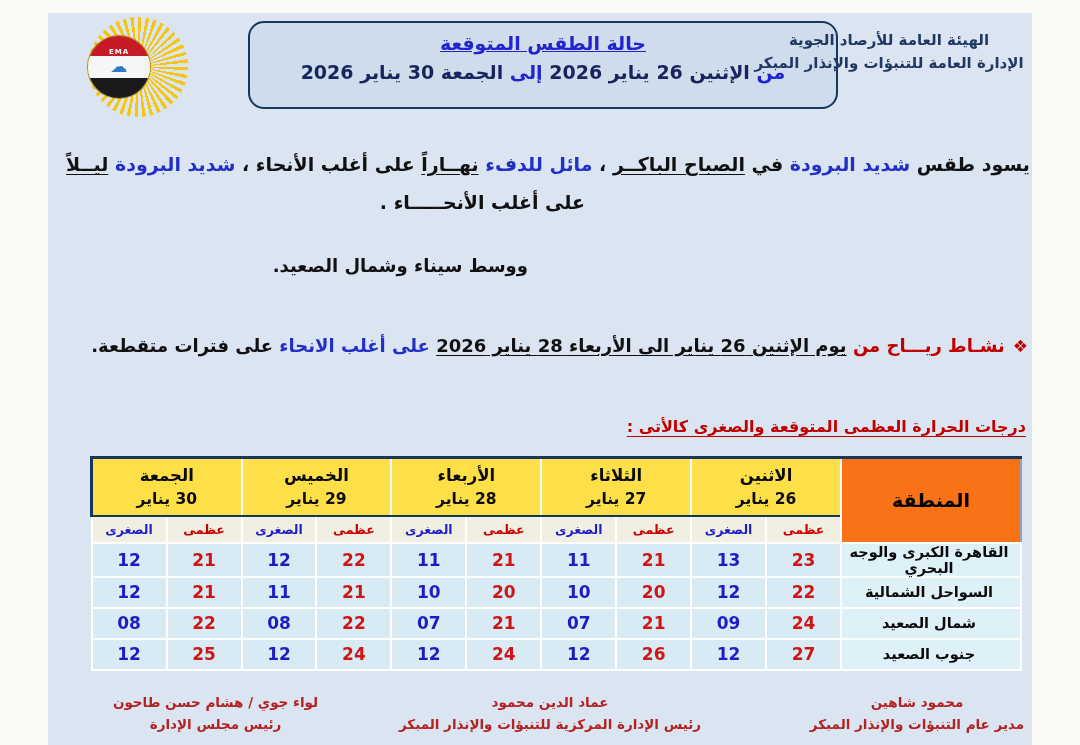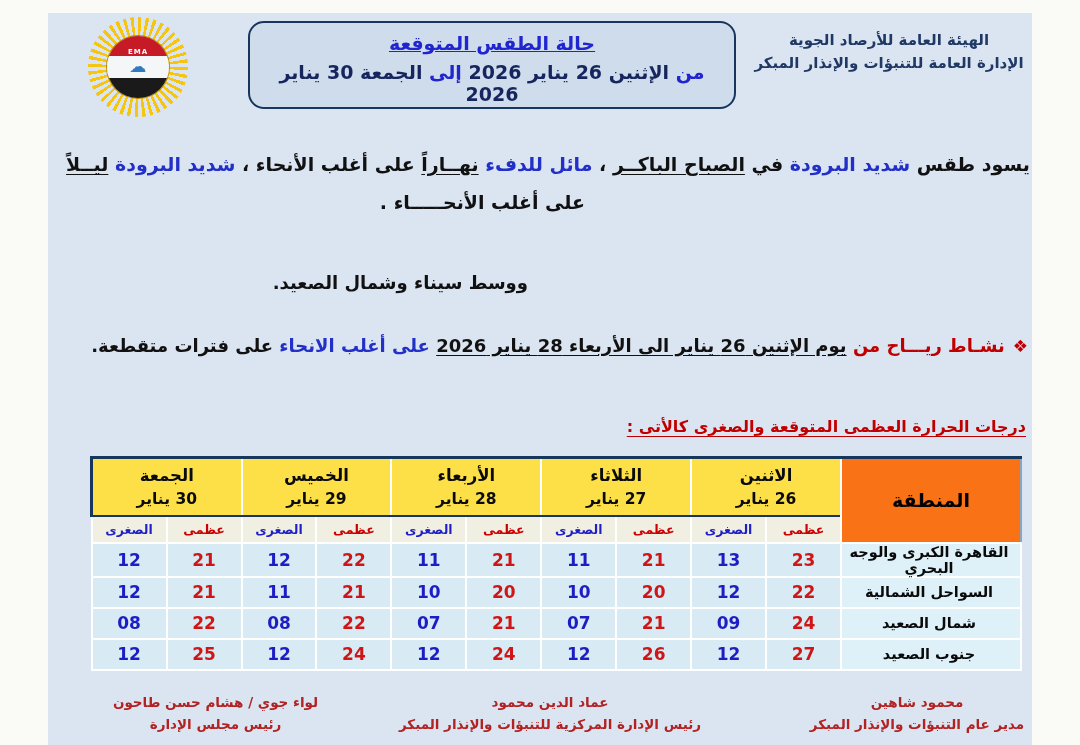--- a/index.html
+++ b/index.html
@@ -5,47 +5,47 @@
   * { margin:0; padding:0; box-sizing:border-box; }
   html,body { width:1080px; height:745px; }
   body { font-family:"DejaVu Sans", sans-serif; background:#fafaf7; position:relative; overflow:hidden; }
 
   .content { position:absolute; left:48px; top:13px; width:984px; height:732px; background:#dbe5f1; }
 
   
   .logo { position:absolute; left:40px; top:4px; width:100px; height:100px;
           border-radius:50%;
           background:repeating-conic-gradient(#f6c50f 0deg 4deg, rgba(220,229,241,0) 4deg 9deg);
-          display:flex; align-items:center; justify-content:center; }
+          display:flex; align-items:center; justify-content:flex-start; }
   .logo-core { width:62px; height:62px; border-radius:50%; overflow:hidden;
                display:flex; flex-direction:column; box-shadow:0 0 0 1px #b98c00; }
   .logo-band-red { height:32%; background:#c61a27; color:#fff; font-size:7px; font-weight:bold;
                    display:flex; align-items:flex-end; justify-content:center; letter-spacing:1px; }
   .logo-band-white { height:36%; background:#f4f6f8; color:#2f7ac2; font-size:17px; line-height:1;
                      display:flex; align-items:center; justify-content:center; }
   .logo-band-black { height:32%; background:#1a1a1a; }
 
-  .title-box { position:absolute; left:200px; top:8px; width:488px; height:88px;
+  .title-box { position:absolute; left:200px; top:8px; width:590px; height:88px;
                background:#cfdcec; border:2.5px solid #17365d; border-radius:16px;
                text-align:center; padding-top:9px; direction:rtl; }
   .title-main { color:#2025cf; font-size:19px; font-weight:bold; text-decoration:underline; }
   .title-sub { font-size:19px; font-weight:bold; margin-top:7px; color:#17255e; }
 
   .org { position:absolute; right:8px; top:16px; width:270px; text-align:center;
          color:#1f3864; font-size:15px; font-weight:bold; line-height:1.55; direction:rtl; }
 
   
   .para { position:absolute; left:40px; right:2px; top:140px; direction:rtl; text-align:right;
           font-size:19px; font-weight:bold; color:#111; }
   .para-line2 { margin-top:16px; margin-right:445px; white-space:nowrap; }
 
   .bullet { position:absolute; left:30px; right:4px; direction:rtl; text-align:right;
             font-size:18px; font-weight:bold; color:#111; }
   .bullet1 { top:236px; }
-  .bullet1 .b-line2 { margin-top:23px; margin-right:500px; white-space:nowrap; }
+  .bullet1 .b-line2 { margin-top:6px; margin-right:500px; white-space:nowrap; }
   .bullet2 { top:322px; }
   .b-line1 { white-space:nowrap; }
   .bmark { color:#c00000; margin-left:8px; font-size:17px; }
 
   .p-black { color:#111; }
   .p-blue  { color:#2230c8;margin-top:40px; }
   .p-red   { color:#c00000; }
   .p-navy  { color:#17255e; }
   .p-blue2 { color:#2025cf; }
   .p-ul    { text-decoration:underline; text-underline-offset:3px; }

